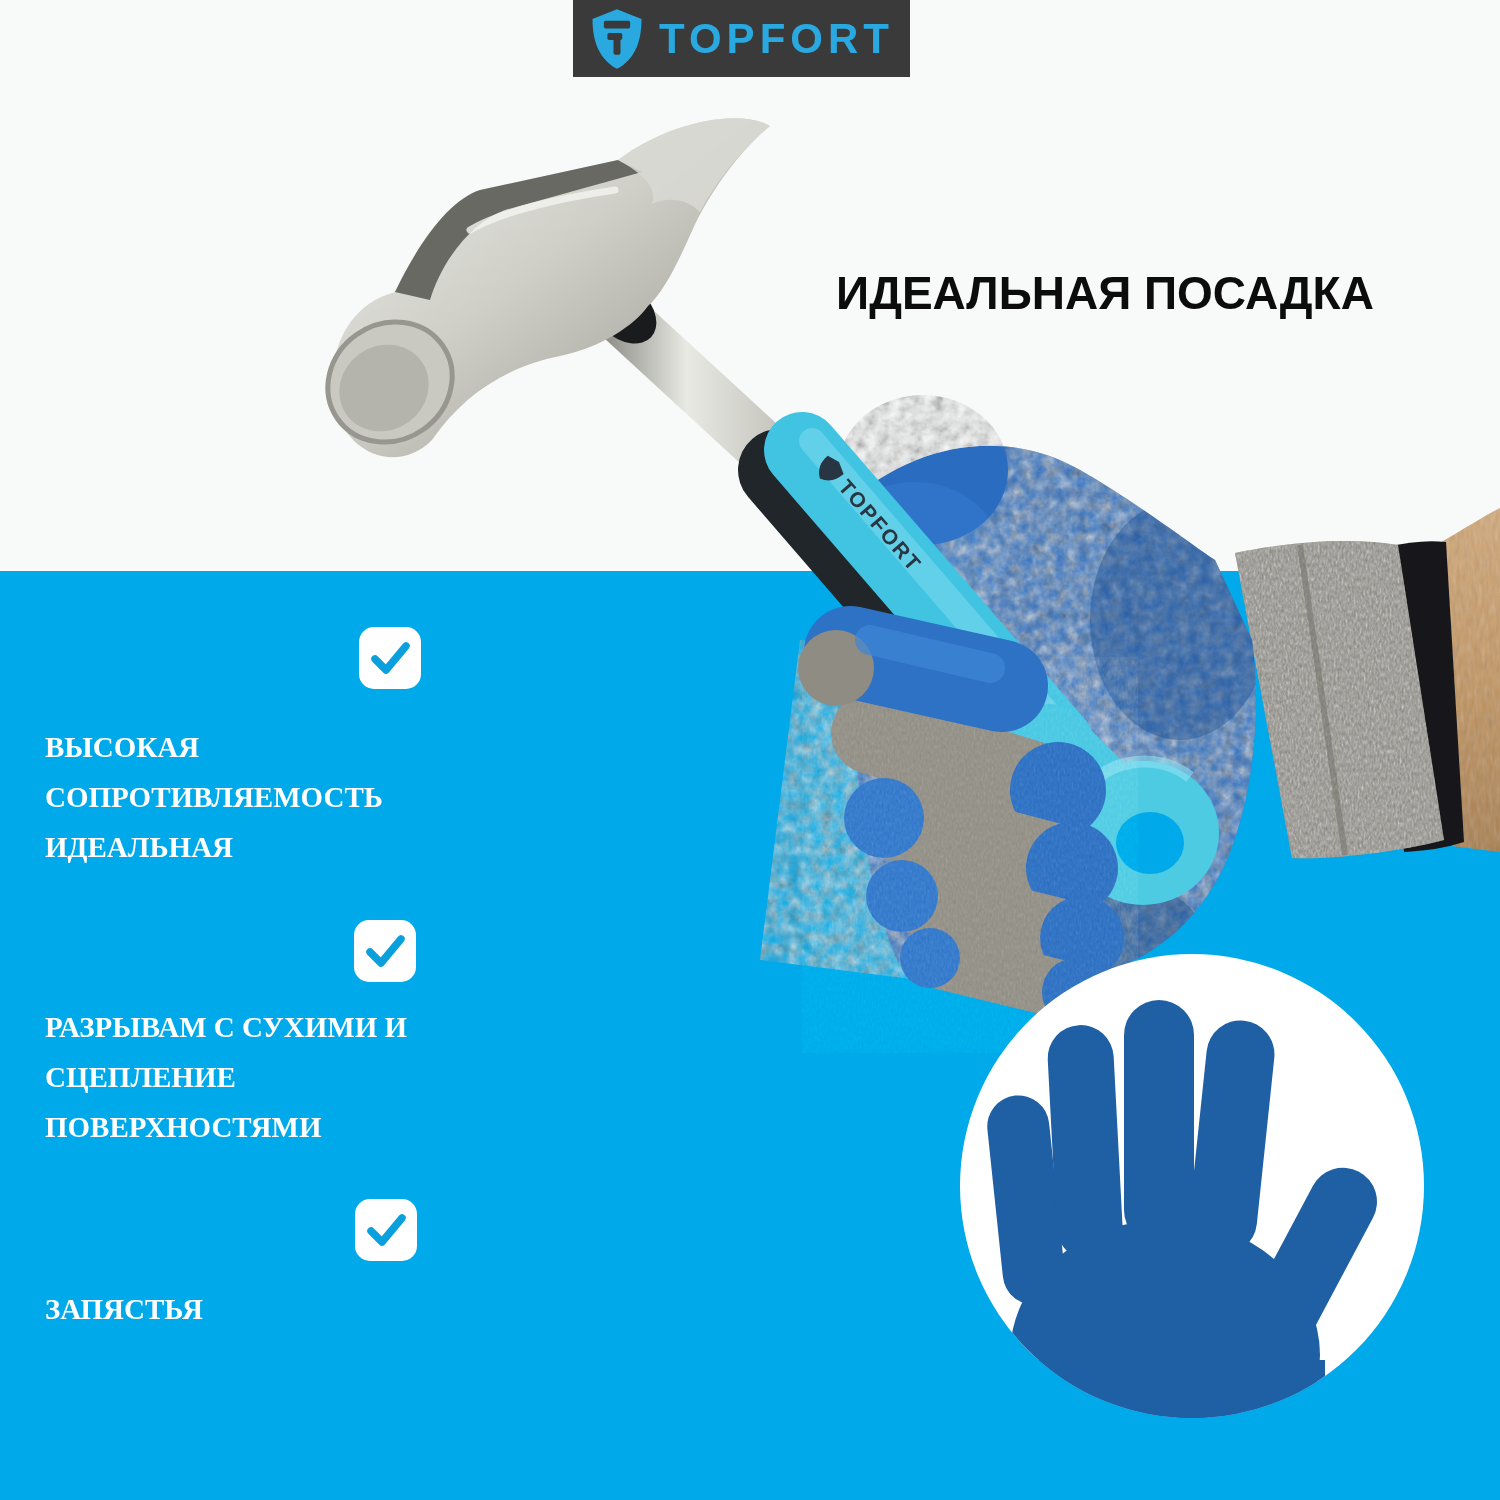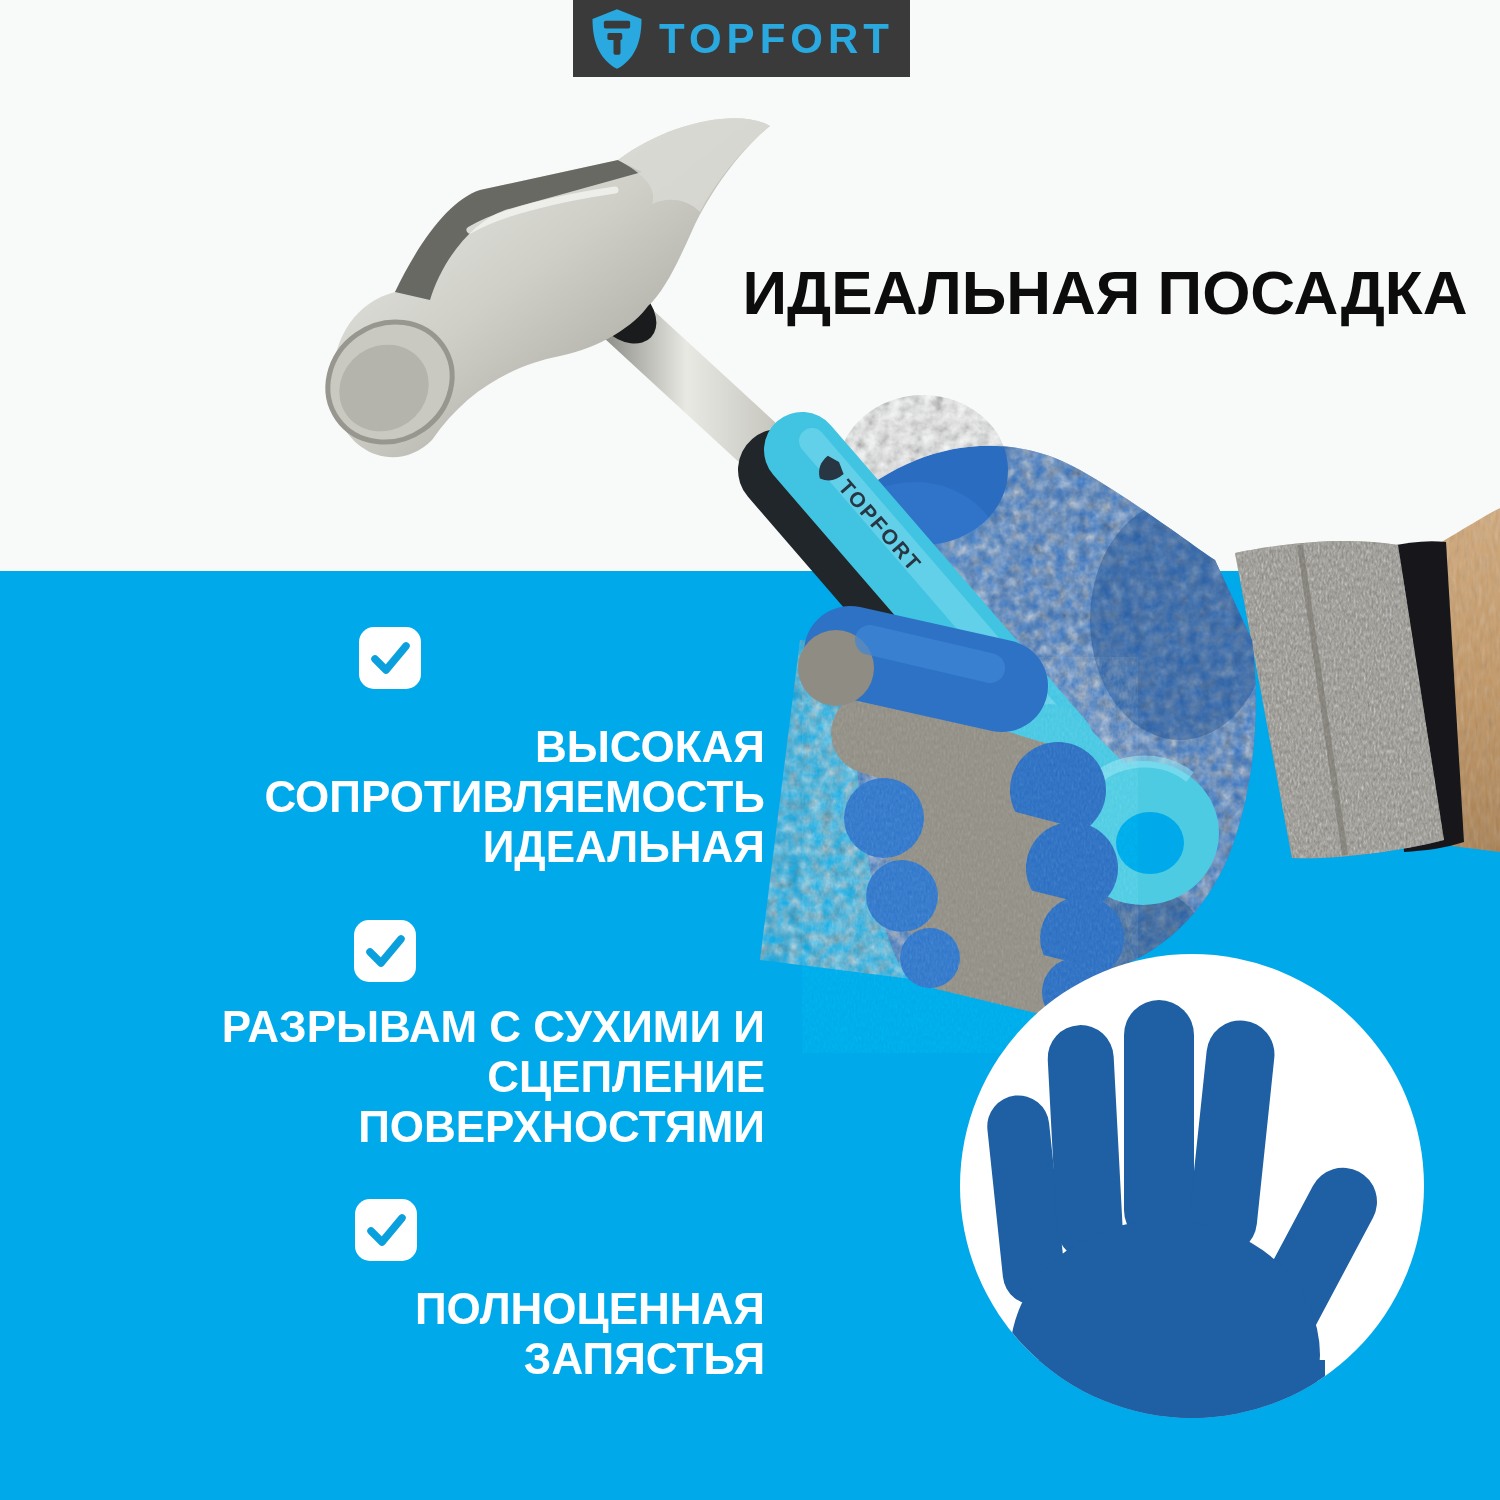--- a/index.html
+++ b/index.html
@@ -6,24 +6,24 @@
   body{width:1500px;height:1500px;font-family:"Liberation Sans",sans-serif;}
   .canvas{position:relative;width:1500px;height:1500px;overflow:hidden;background:#00a9ea;}
   .bg-top{position:absolute;left:0;top:0;width:1500px;height:571px;background:#f8f9f9;}
   .bg-bottom{position:absolute;left:0;top:571px;width:1500px;height:929px;background:#00a9ea;}
 
   .logo-box{position:absolute;left:573px;top:0;width:337px;height:77px;background:#3a3a3a;
             display:flex;align-items:center;justify-content:center;gap:14px;}
   .logo-text{color:#29a9e0;font-weight:bold;font-size:42px;letter-spacing:5px;line-height:1;}
 
   .headline{position:absolute;left:735px;top:260px;width:740px;text-align:center;
-            color:#0c0c0c;font-weight:bold;font-size:62px;line-height:66px;letter-spacing:0;}
-
-  .feature{position:absolute;left:45px;width:720px;text-align:right;color:#ffffff;
-           font-weight:bold;font-size:44px;line-height:50px;}
+            color:#0c0c0c;font-weight:bold;font-size:46px;line-height:66px;letter-spacing:0;}
+
+  .feature{position:absolute;left:45px;width:720px;text-align:left;color:#ffffff;
+           font-weight:bold;font-size:29px;line-height:50px;font-family:Liberation Serif, serif;}
   .check{position:absolute;width:62px;height:62px;background:#ffffff;border-radius:15px;
          display:flex;align-items:center;justify-content:center;}
   .photo-svg{position:absolute;left:0;top:0;}
 </style>
 </head>
 <body>
 
 <div class="canvas">
 
   <div class="bg-top"></div>
@@ -237,17 +237,16 @@
     <div>СЦЕПЛЕНИЕ</div>
     <div>ПОВЕРХНОСТЯМИ</div>
   </div>
 
   <div class="check" style="left:355px;top:1199px;">
     <svg width="62" height="62" viewBox="0 0 62 62">
       <path d="M16 32 L27 43 L47 19" fill="none" stroke="#0aa0dd" stroke-width="7.5" stroke-linecap="round" stroke-linejoin="round"></path>
     </svg>
   </div>
   <div class="feature" style="top:1284px;">
-    <div>ПОЛНОЦЕННАЯ</div>
     <div>ЗАПЯСТЬЯ</div>
   </div>
 
 </div>
 
 </body></html>

